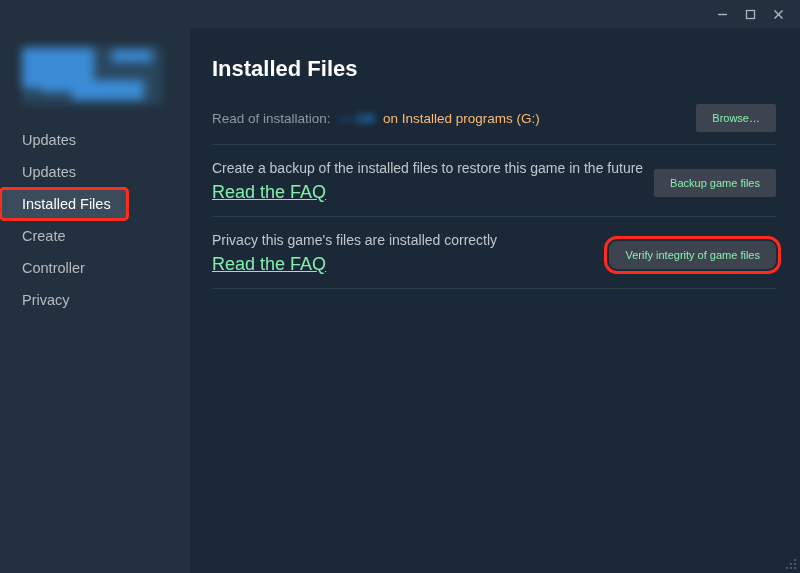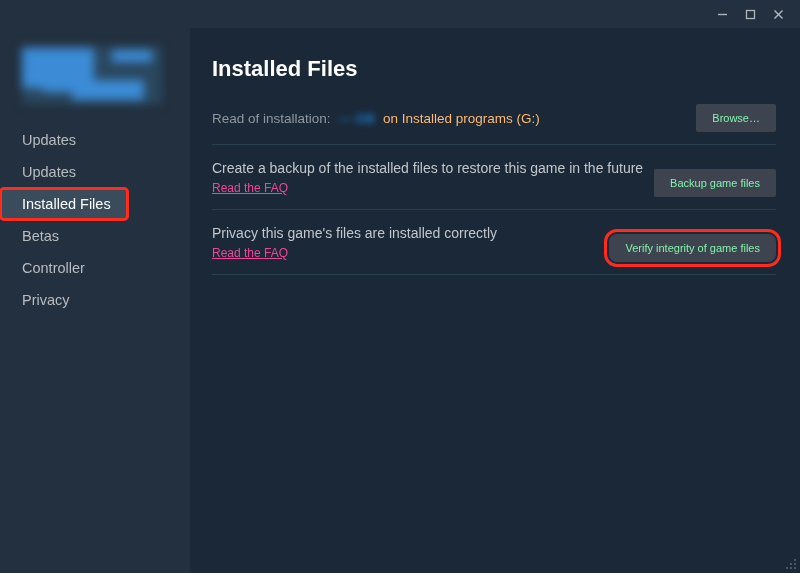--- a/index.html
+++ b/index.html
@@ -166,23 +166,23 @@
     padding-bottom: 12px;
   }
   .row + .divider { margin-top: 0; }
   .row-text {
     flex: 1;
     color: #c1c7cc;
     font-size: 14px;
     line-height: 1.35;
   }
   .faq {
-    color: #ec4899;
+    color: #86efac;
     text-decoration: underline;
-    font-size: 12px;
+    font-size: 18px;
     display: inline-block;
     margin-top: 2px;
     cursor: pointer;
   }
   .row .btn { align-self: flex-start; margin-top: 10px;}
   .row.highlight .btn {
     outline: 3px solid #ff2b1c;
     outline-offset: 2px;
     border-radius: 8px;
   }
@@ -222,21 +222,21 @@
   <div class="body">
 
     <div class="sidebar">
       <div class="game-header">
         <div class="game-art"></div>
       </div>
       <div class="nav">
         <div class="nav-item">Updates</div>
         <div class="nav-item">Updates</div>
         <div class="nav-item active highlight">Installed Files</div>
-        <div class="nav-item">Betas</div>
+        <div class="nav-item">Create</div>
         <div class="nav-item">Controller</div>
         <div class="nav-item">Privacy</div>
       </div>
     </div>
 
     <div class="main">
       <div class="main-inner">
 
         <h1 class="page-title">Installed Files</h1>
 

